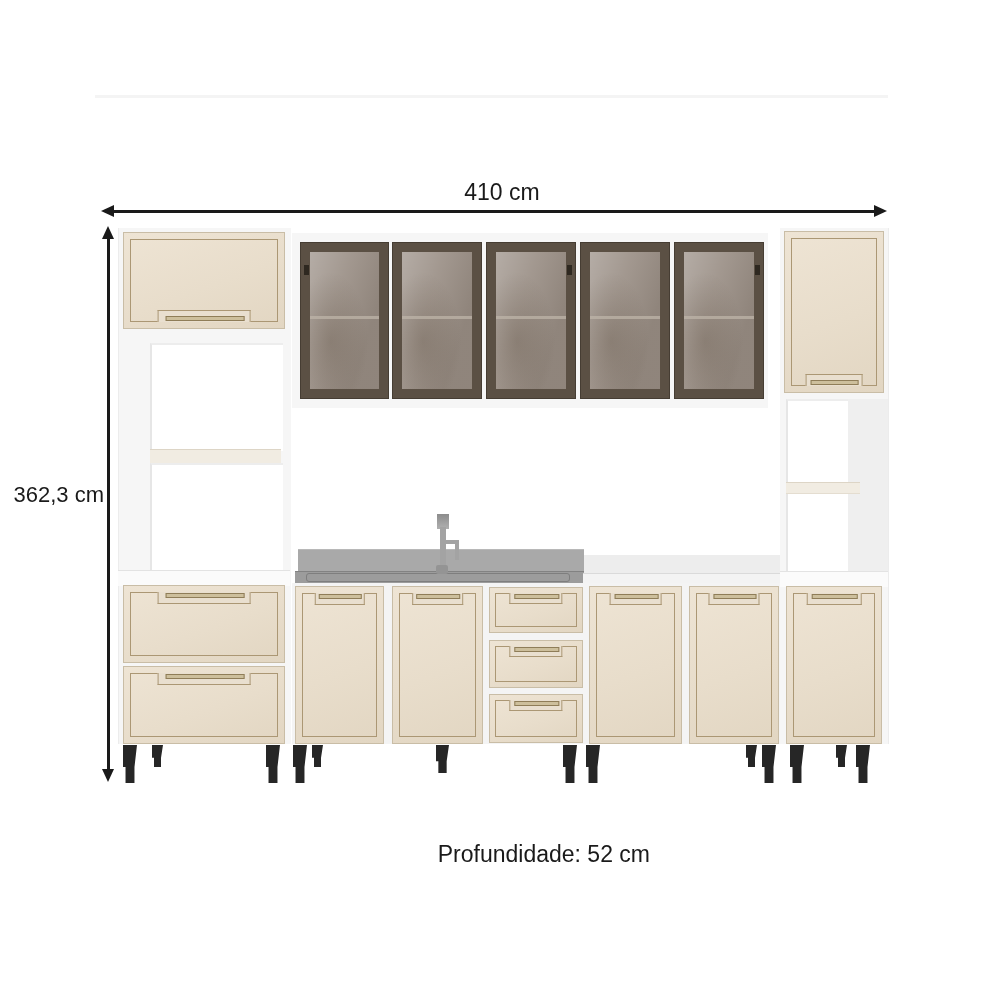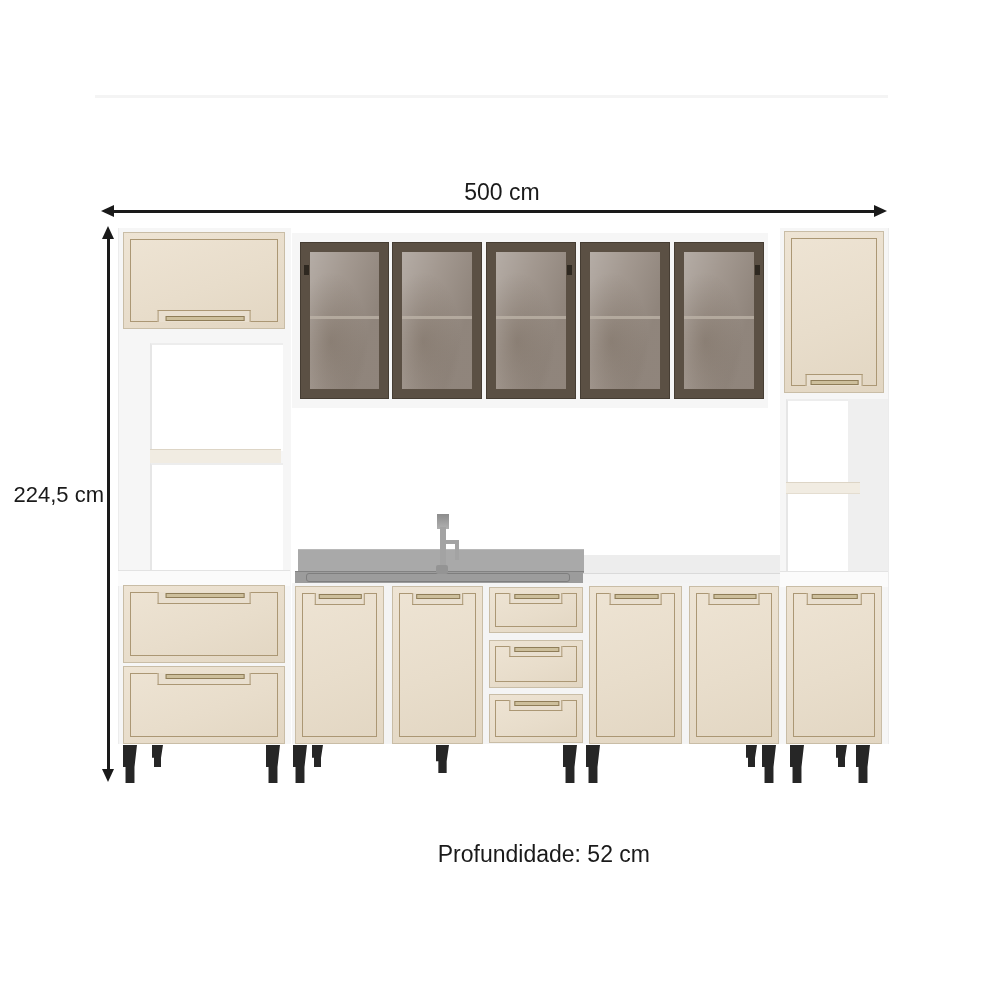--- a/index.html
+++ b/index.html
@@ -51,28 +51,28 @@
 
   .faucet-part{position:absolute;background:#a3a3a3;}
 </style>
 </head>
 <body>
 
 <div id="canvas">
 
   <div class="abs" style="left:95px;top:95px;width:793px;height:3px;background:#f4f4f4;"></div>
 
-  <div class="dim-label" style="left:402px;top:179px;width:200px;text-align:center;">500 cm</div>
+  <div class="dim-label" style="left:402px;top:179px;width:200px;text-align:center;">410 cm</div>
   <div class="abs" style="left:101px;top:205px;width:786px;height:13px;">
     <div class="shaft-h"></div>
       <div class="head left"></div>
       <div class="head right"></div>
   </div>
 
-  <div class="dim-label" style="left:4px;top:482px;width:100px;text-align:right;font-size:22px;">224,5 cm</div>
+  <div class="dim-label" style="left:4px;top:482px;width:100px;text-align:right;font-size:22px;">362,3 cm</div>
   <div class="abs" style="left:102px;top:226px;width:13px;height:556px;">
     <div class="shaft-v"></div>
       <div class="head up"></div>
       <div class="head down"></div>
   </div>
 
   <div class="dim-label" style="left:350px;top:841px;width:300px;text-align:right;">Profundidade: 52 cm</div>
 
   <div class="body" style="left:118px;top:228px;width:172px;height:516px;border-left:1px solid #ececec;"></div>
 

